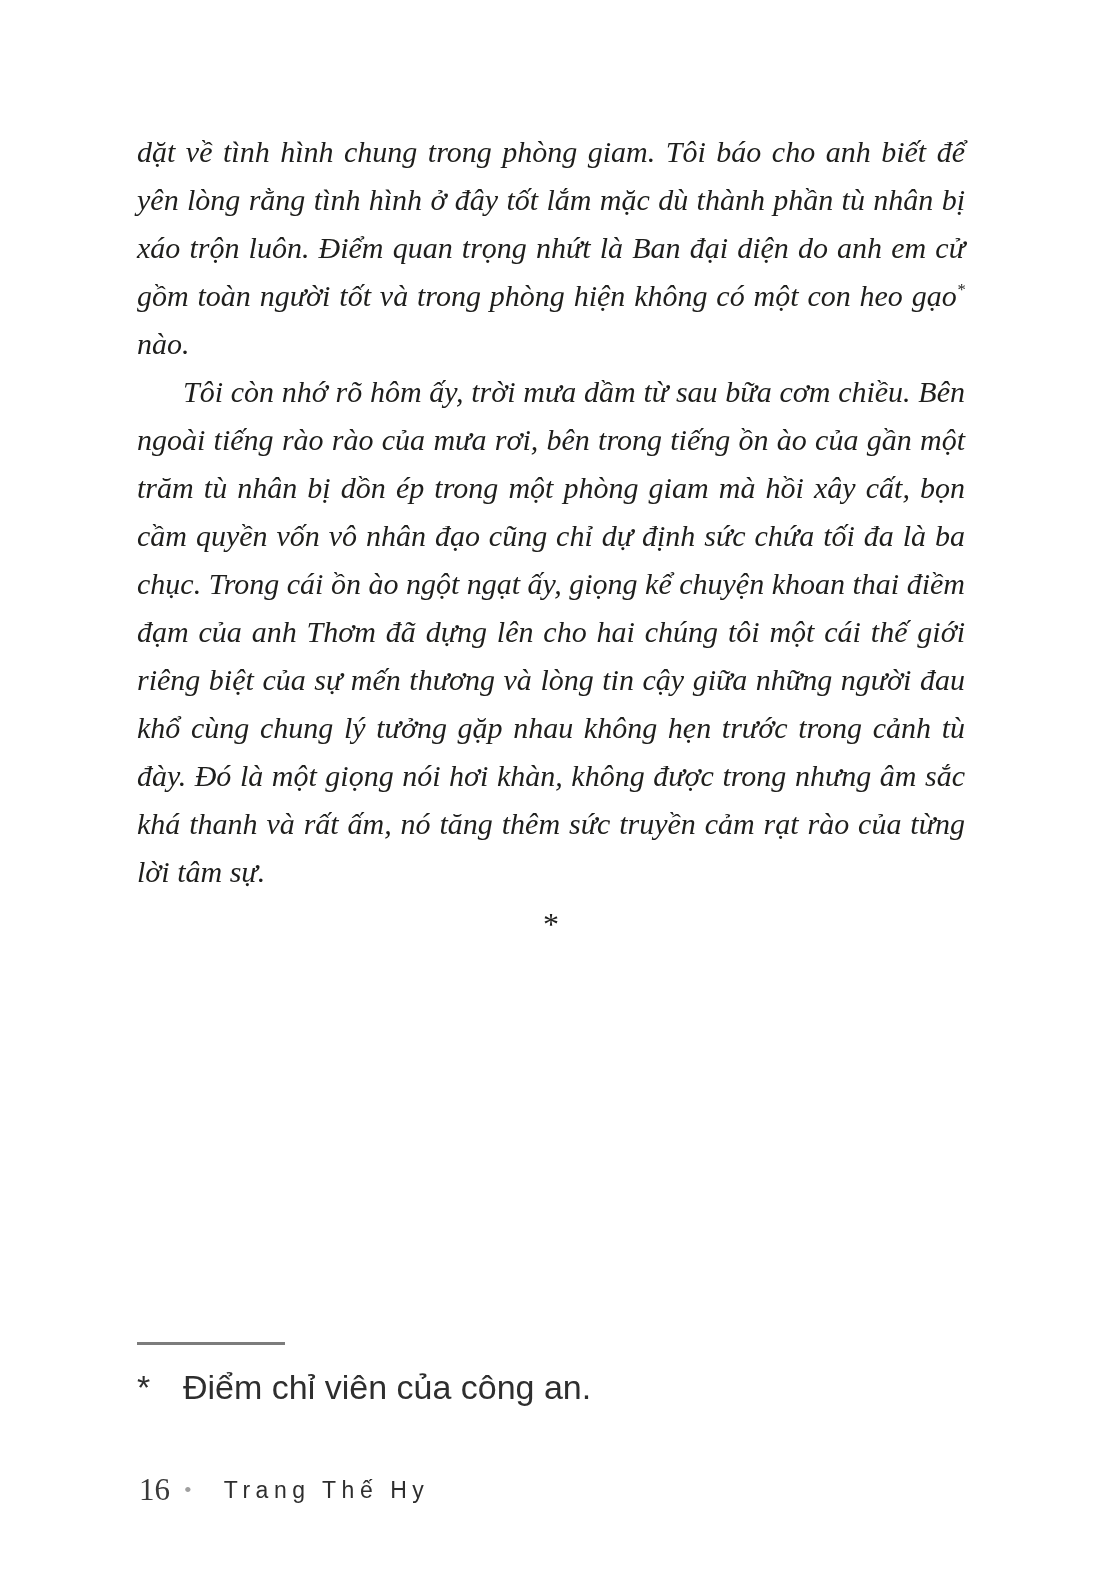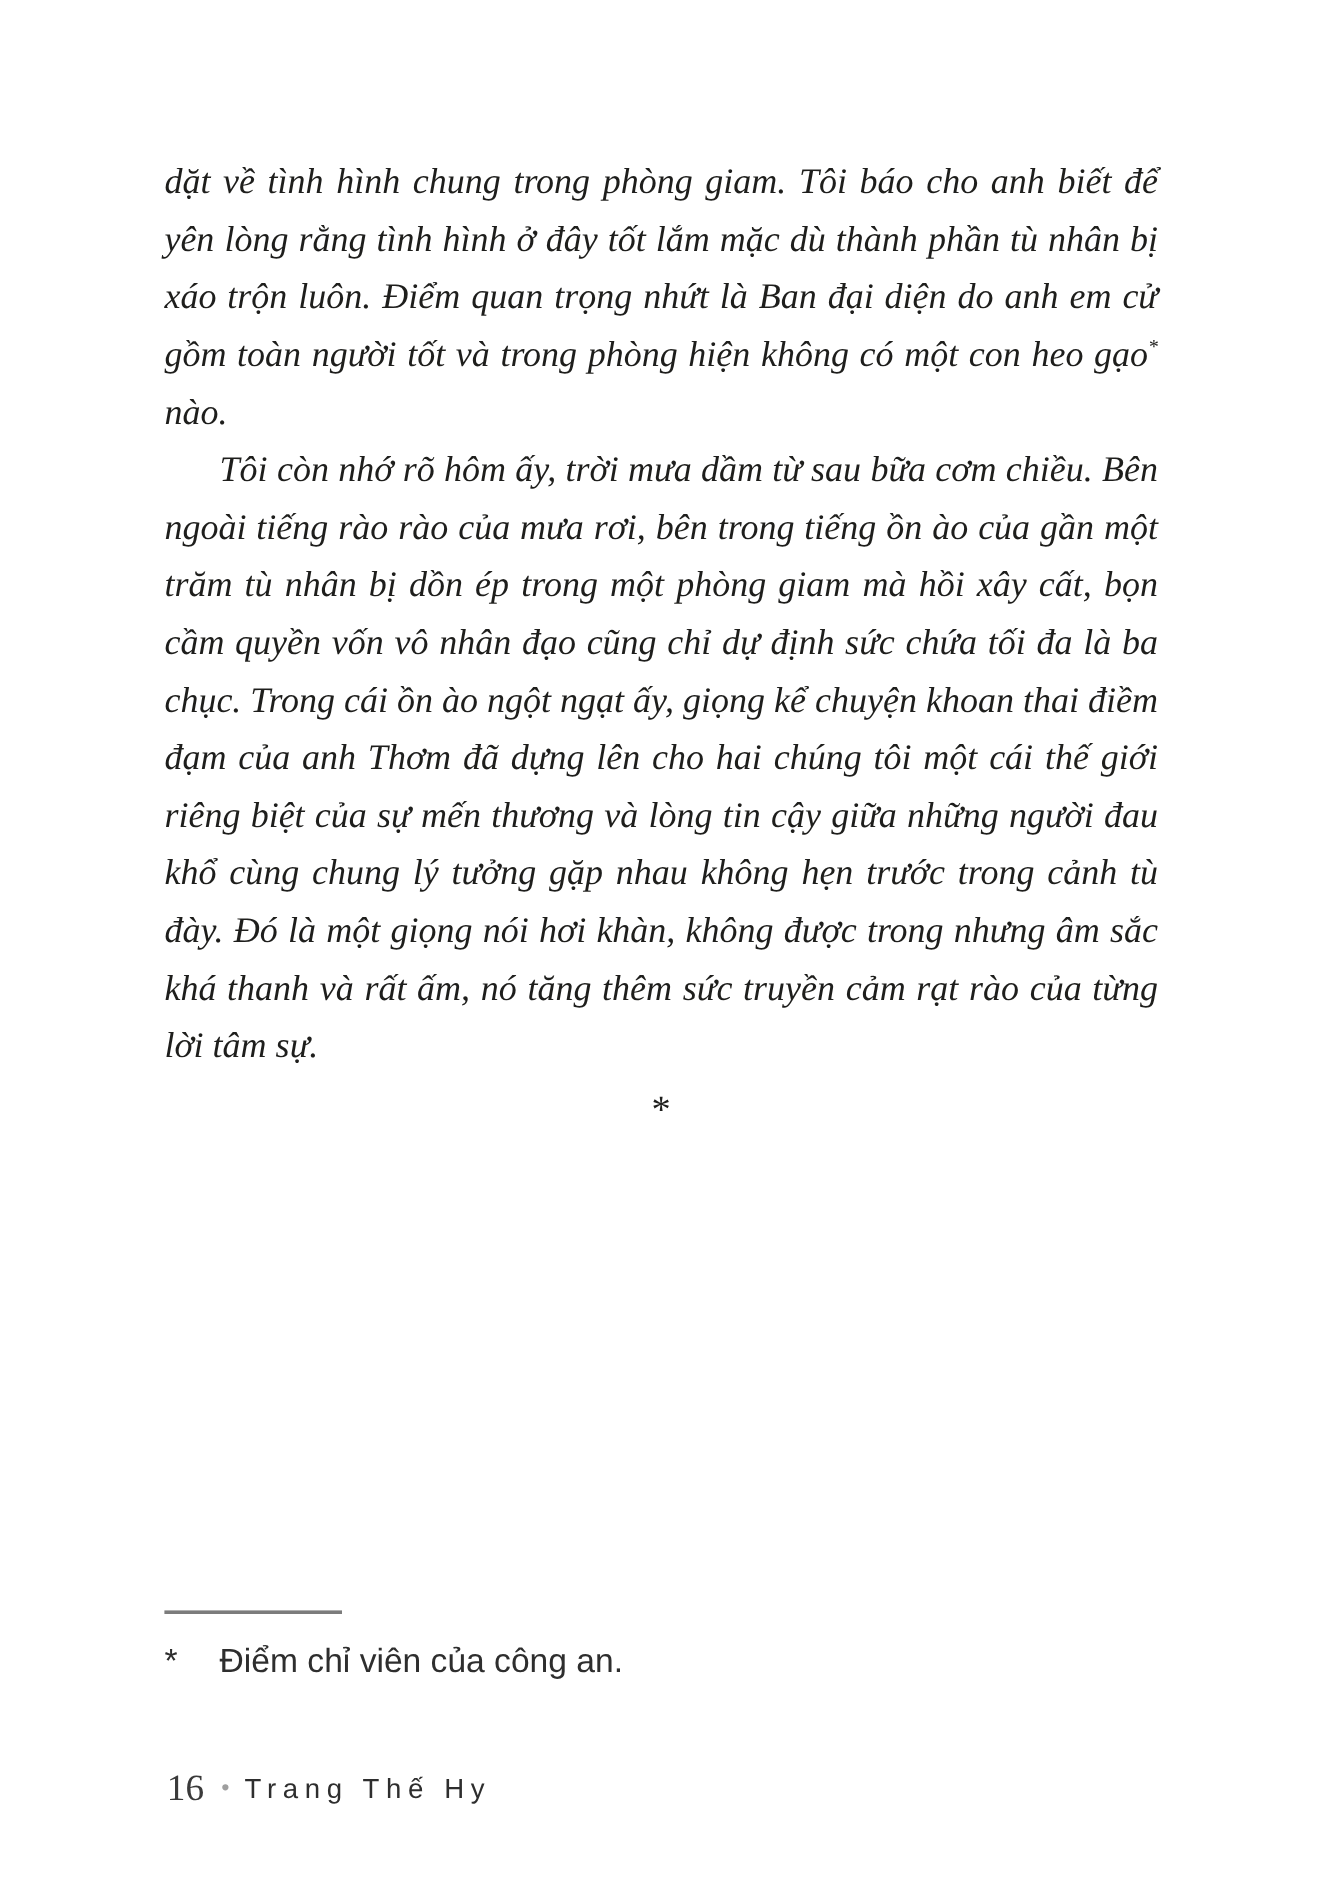--- a/index.html
+++ b/index.html
@@ -43,21 +43,21 @@
     width: 828px;
   }
   .footnote-rule {
     width: 148px;
     height: 3px;
     background: #7c7c7c;
     margin-bottom: 22px;
   }
   .fn-line {
     font-family: "Liberation Sans", "DejaVu Sans", sans-serif;
-    font-size: 28px;
+    font-size: 34px;
     color: #2e2e2e;
     line-height: 1.2;
   }
   .fn-marker {
     display: inline-block;
     width: 46px;
   }
   .footer {
     position: absolute;
     left: 139px;
@@ -75,20 +75,21 @@
     font-size: 22px;
     margin: 0 12px 0 14px;
     line-height: 1;
   }
   .running-title {
     font-family: "Liberation Sans", "DejaVu Sans", sans-serif;
     font-size: 23px;
     letter-spacing: 0.24em;
     color: #2e2e2e;
     font-weight: 500;
+    margin-left: 20px;
   }
 </style>
 </head>
 <body>
 
 <div class="page">
 
   <div class="body-text" id="blocks">
       <p class="para"><span>dặt về tình hình chung trong phòng giam. Tôi báo cho anh biết để yên lòng rằng tình hình ở đây tốt lắm mặc dù thành phần tù nhân bị xáo trộn luôn. Điểm quan trọng nhứt là Ban đại diện do anh em cử gồm toàn người tốt và trong phòng hiện không có một con heo gạo</span><span class="sup">*</span><span> nào.</span></p>
       <p class="para indent"><span>Tôi còn nhớ rõ hôm ấy, trời mưa dầm từ sau bữa cơm chiều. Bên ngoài tiếng rào rào của mưa rơi, bên trong tiếng ồn ào của gần một trăm tù nhân bị dồn ép trong một phòng giam mà hồi xây cất, bọn cầm quyền vốn vô nhân đạo cũng chỉ dự định sức chứa tối đa là ba chục. Trong cái ồn ào ngột ngạt ấy, giọng kể chuyện khoan thai điềm đạm của anh Thơm đã dựng lên cho hai chúng tôi một cái thế giới riêng biệt của sự mến thương và lòng tin cậy giữa những người đau khổ cùng chung lý tưởng gặp nhau không hẹn trước trong cảnh tù đày. Đó là một giọng nói hơi khàn, không được trong nhưng âm sắc khá thanh và rất ấm, nó tăng thêm sức truyền cảm rạt rào của từng lời tâm sự.</span></p>

